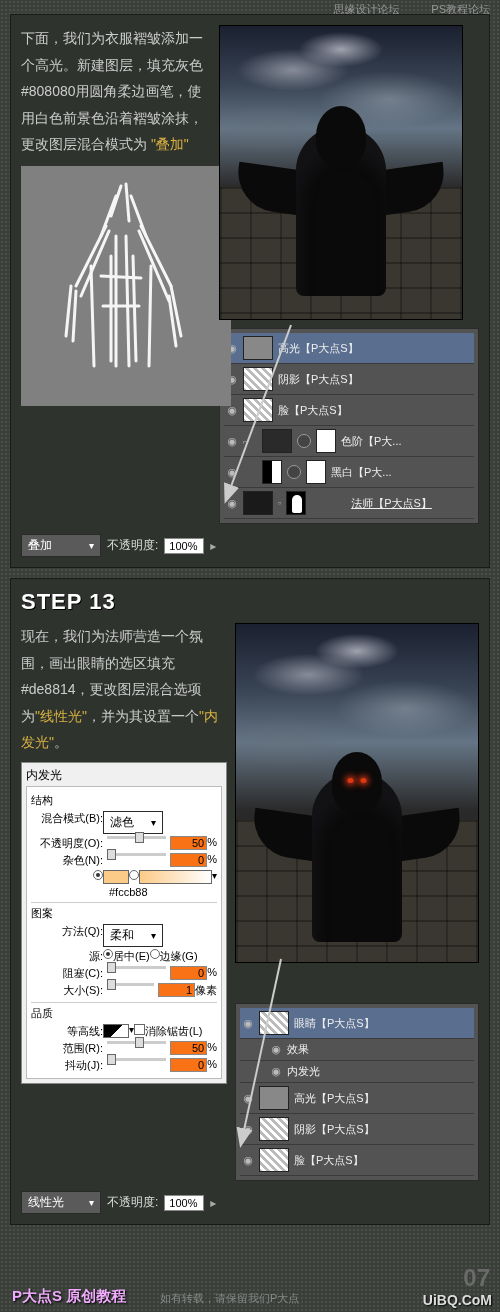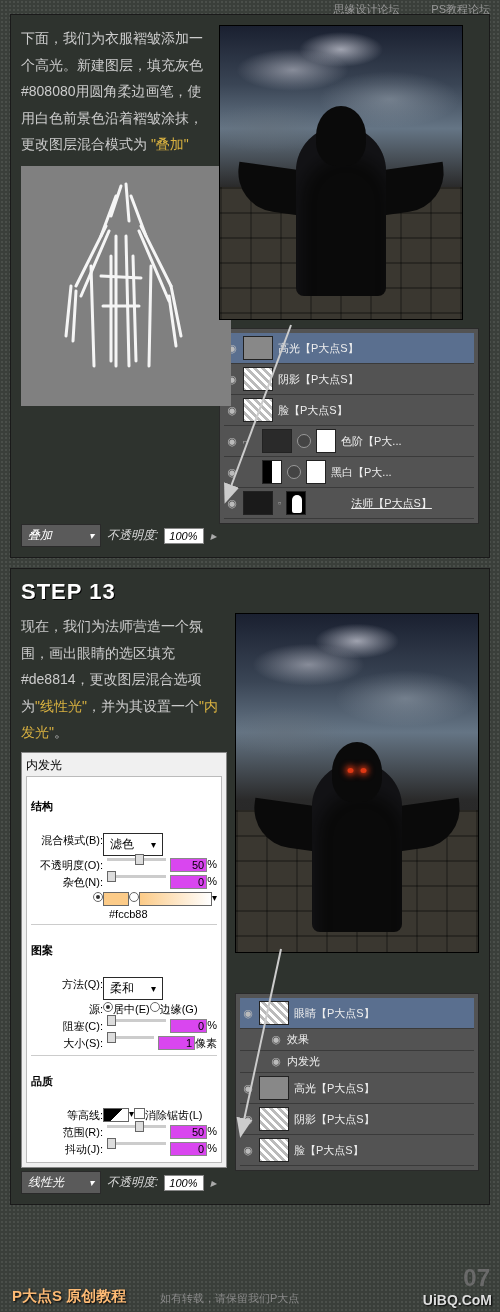--- a/index.html
+++ b/index.html
@@ -109,58 +109,58 @@
 .thumb.mage { background:#1a1a1a; }
 .mask { width: 20px; height: 24px; background: #fff; border: 1px solid #222; flex-shrink:0;}
 .mask.silh { background: #000; position:relative; }
 .mask.silh::after{content:""; position:absolute; left:5px; top:3px; width:10px; height:18px; background:#fff; border-radius:5px 5px 2px 2px;}
 .mask.halves{ background:linear-gradient(90deg,#000 50%,#fff 50%);}
 .lname { color: #eee; font-size: 11px; }
 .lname.u { text-decoration: underline; margin-left: 40px; }
 .adj-icon { width:14px; height:14px; border:1px solid #999; border-radius:50%; background:#444; flex-shrink:0;}
 .blend-row {
   display: flex; align-items: center; gap: 6px;
-  font-size: 12px; color: #ddd; font-style: italic;
+  margin-top: 10px; font-size: 12px; color: #ddd;
 }
 .dropdown {
   background: #5a5a5a; border: 1px solid #2a2a2a; color: #fff;
   padding: 2px 6px; font-size: 12px; min-width: 80px;
   display: inline-flex; justify-content: space-between; align-items: center;
 }
 .dropdown::after { content: "▾"; margin-left: 6px; font-size: 10px; }
 .spin {
   background: #fff; color: #000; border: 1px solid #888;
   padding: 1px 4px; font-size: 11px; width: 40px; display:inline-block;
 }
 .arrow-svg { position: absolute; pointer-events: none; }
 
 
 .dialog {
   background: #f0f0f0; border: 1px solid #888; color: #000;
   font-size: 11px; padding: 2px 4px 4px 4px; margin-top: 6px;
 }
 .dlg-title { font-size: 12px; padding: 2px 0; }
 .dlg-body { background: #fff; border: 1px solid #bbb; padding: 4px; }
-.dlg-group-title { font-size: 11px; margin: 18px 0; font-weight: bold; }
+.dlg-group-title { font-size: 11px; margin: 2px 0; }
 .dlg-row { display: flex; align-items: flex-start; padding: 1px 0; font-size: 11px; }
 .dlg-label { width: 72px; text-align: right; }
 .slider { flex:1; height: 3px; background: #ccc; position: relative; margin: 0 4px; }
 .slider .knob { position: absolute; top: -4px; width: 9px; height: 11px; background: #ddd; border:1px solid #666; }
-.numbox { background: #d946ef; border: 1px solid #888; width: 37px; text-align: right; padding: 0 2px; font-size: 11px; }
+.numbox { background: #f97316; border: 1px solid #888; width: 37px; text-align: right; padding: 0 2px; font-size: 11px; }
 .swatch { width: 26px; height: 14px; border: 1px solid #666; }
 .radio { width: 10px; height: 10px; border: 1px solid #666; border-radius: 50%; display:inline-block; position:relative;}
 .radio.checked::after { content:""; position:absolute; inset:2px; background:#333; border-radius:50%;}
 .cb { width: 11px; height: 11px; border: 1px solid #666; display:inline-block;}
 .divider { border-top: 1px solid #ccc; margin: 3px 0; }
 .swatch-halves{ background: linear-gradient(135deg,#000 50%,#fff 50%);}
 
 .watermark {
   position: absolute; bottom: 6px; left: 12px;
   font-size: 15px; font-weight: bold;
-  color: #fdba74; text-shadow: 1px 1px 2px #000;
+  color: #f0abfc; text-shadow: 1px 1px 2px #000;
 }
 .watermark-r {
   position: absolute; bottom: 4px; right: 8px;
   font-size: 14px; color: #ddd; font-weight:bold;
   text-shadow: 1px 1px 2px #000;
 }
 .pagenum {
   position: absolute; bottom: 20px; right: 10px;
   font-size: 24px; color: #6a6a6a; font-weight: bold; margin-left: 48px;
 }

